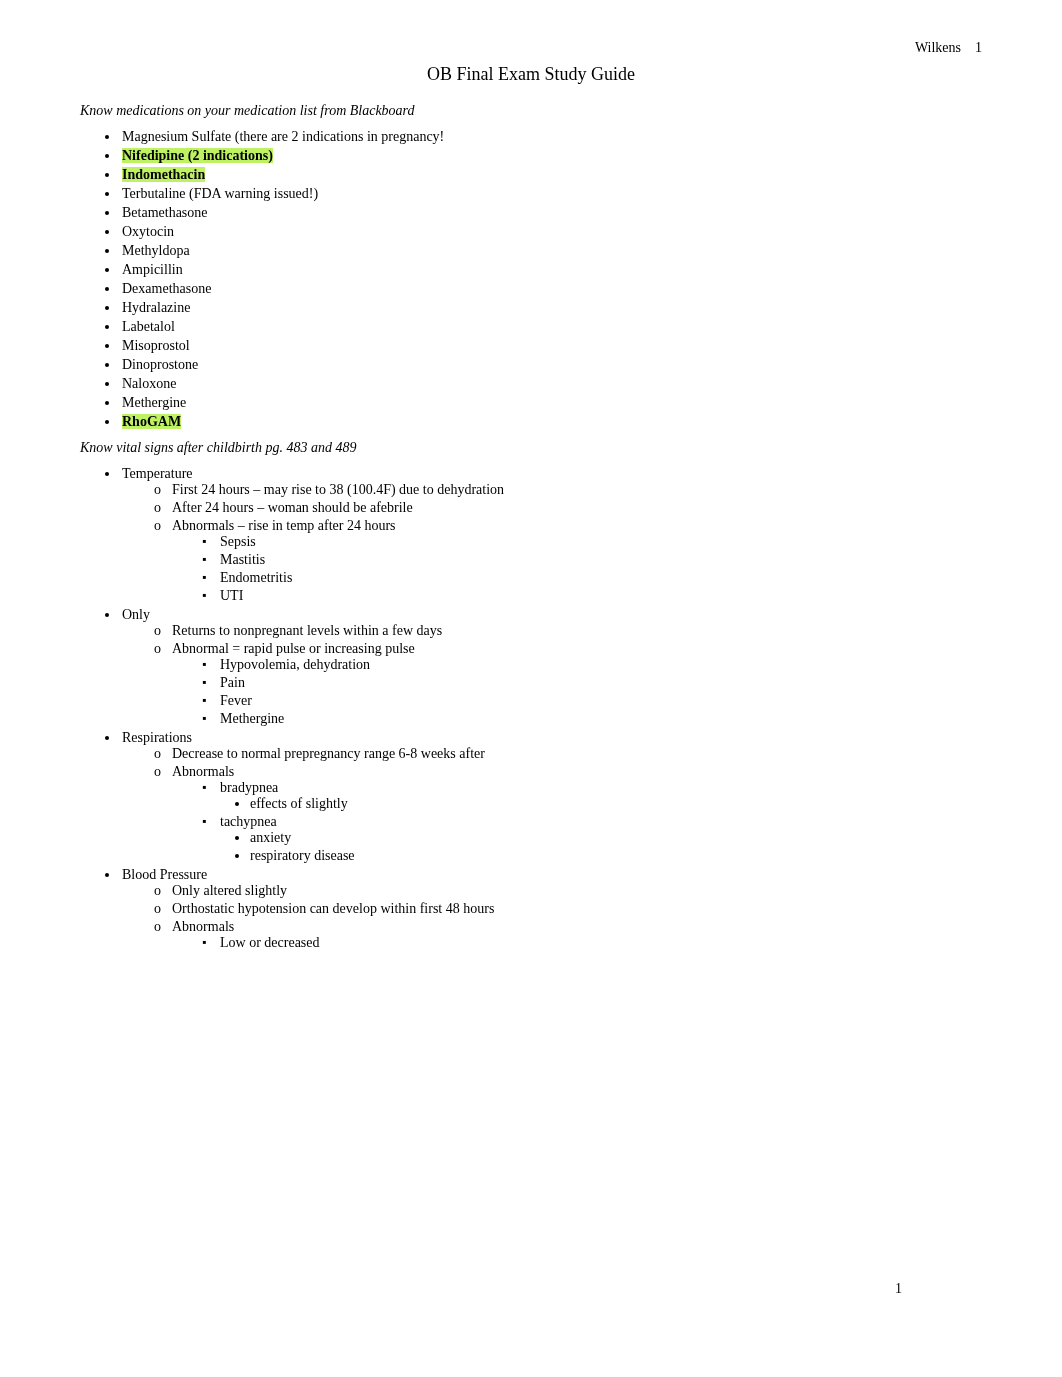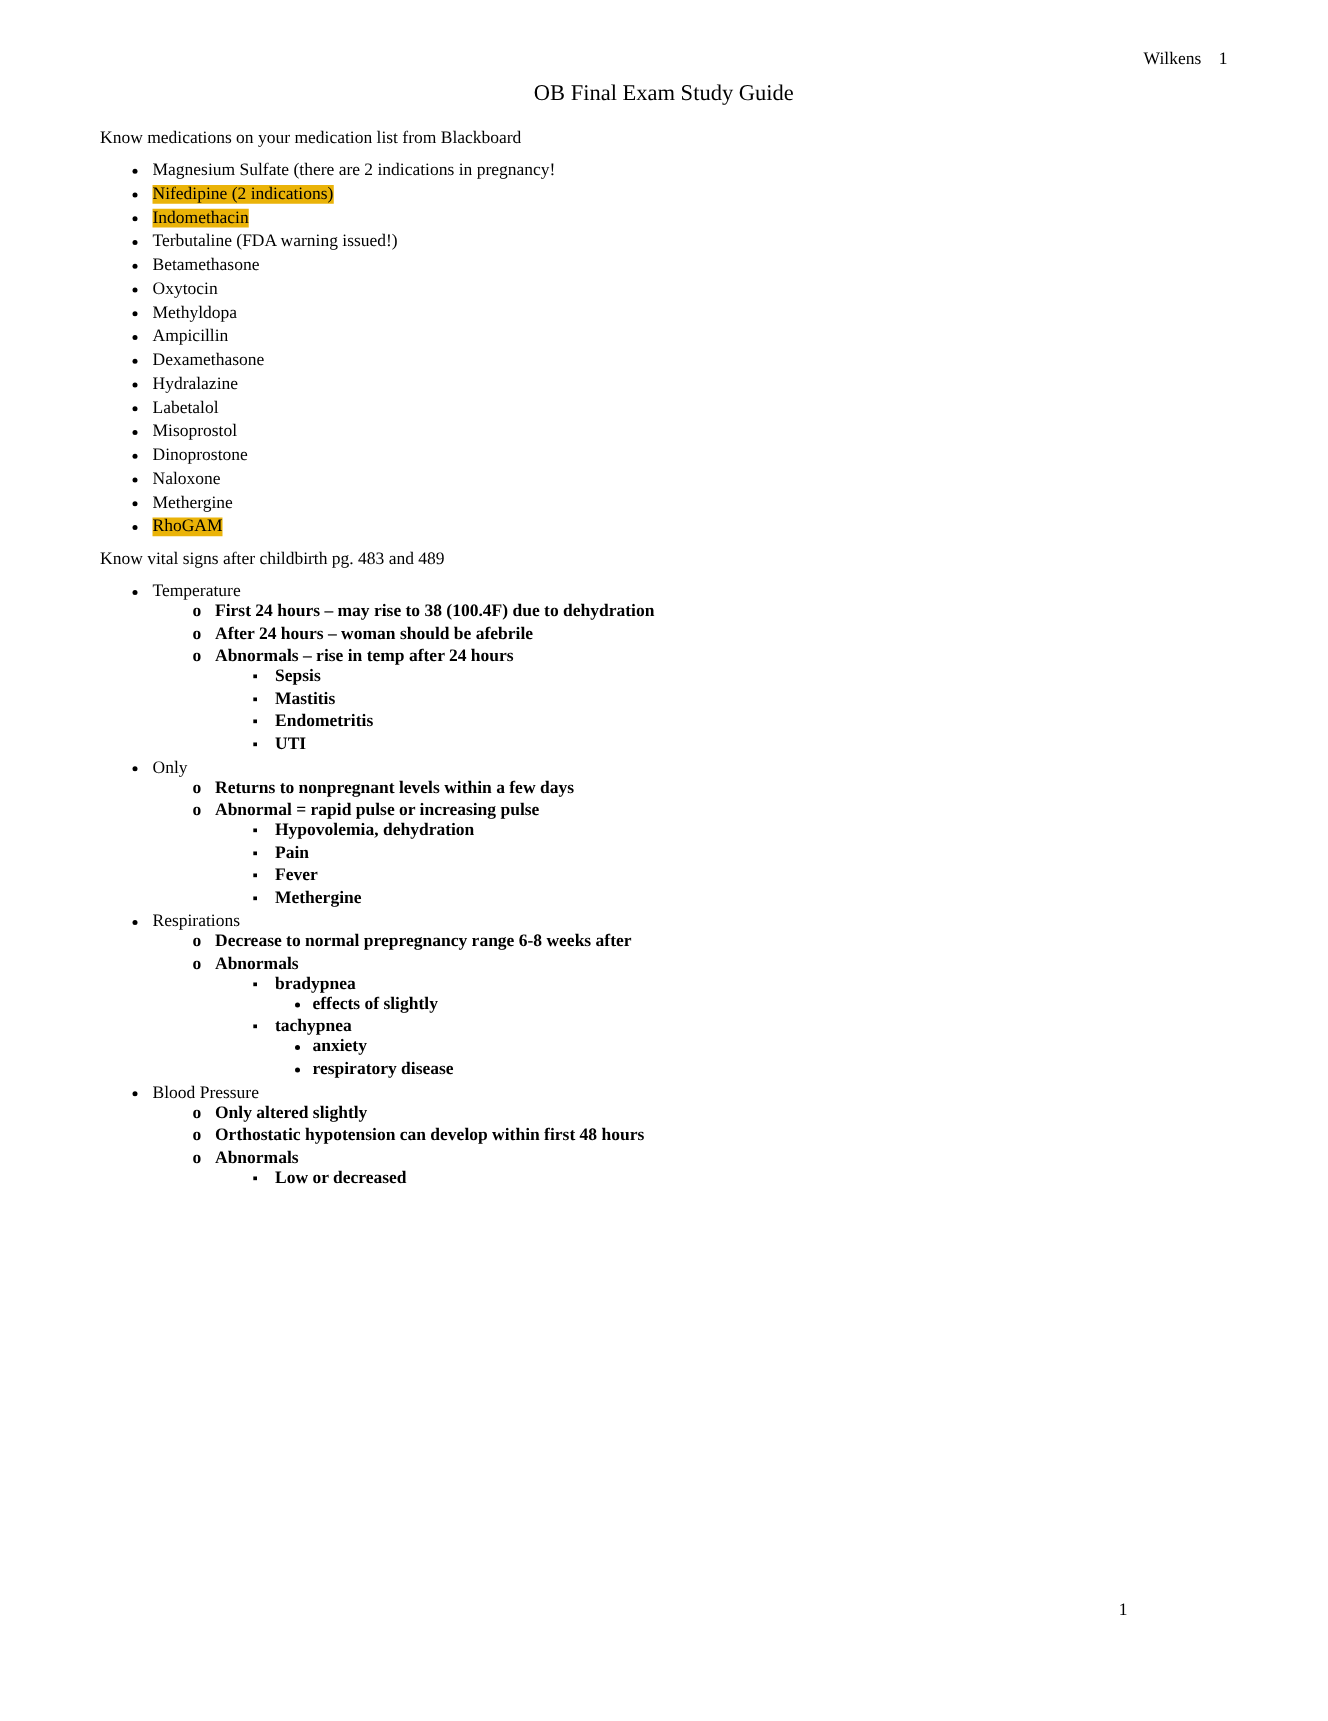--- a/index.html
+++ b/index.html
@@ -35,37 +35,37 @@
       font-size: 18px;
       font-weight: normal;
       margin-bottom: 18px;
     }
 
     .section-heading {
       font-size: 14px;
       font-weight: normal;
       margin-bottom: 10px;
       margin-top: 10px;
+      font-style: italic;
     }
 
     ul.level1 {
       list-style-type: disc;
       margin-left: 40px;
       margin-bottom: 8px;
     }
 
     ul.level1 > li {
       margin-bottom: 3px;
       padding-left: 2px;
     }
 
     ul.level2 {
       list-style-type: none;
       margin-left: 30px;
-      font-weight: bold;
     }
 
     ul.level2 > li {
       margin-bottom: 2px;
       position: relative;
       padding-left: 20px;
     }
 
     ul.level2 > li::before {
       content: "o";
@@ -96,21 +96,22 @@
     ul.level4 {
       list-style-type: disc;
       margin-left: 30px;
     }
 
     ul.level4 > li {
       margin-bottom: 2px;
     }
 
     .highlight-yellow {
-      background-color: #eab308;
+      background-color: #bef264;
+      font-weight: bold;
     }
 
     .page-number-bottom {
       position: absolute;
       bottom: 40px;
       right: 80px;
       font-size: 14px;
     }
 
     .page-wrapper {

